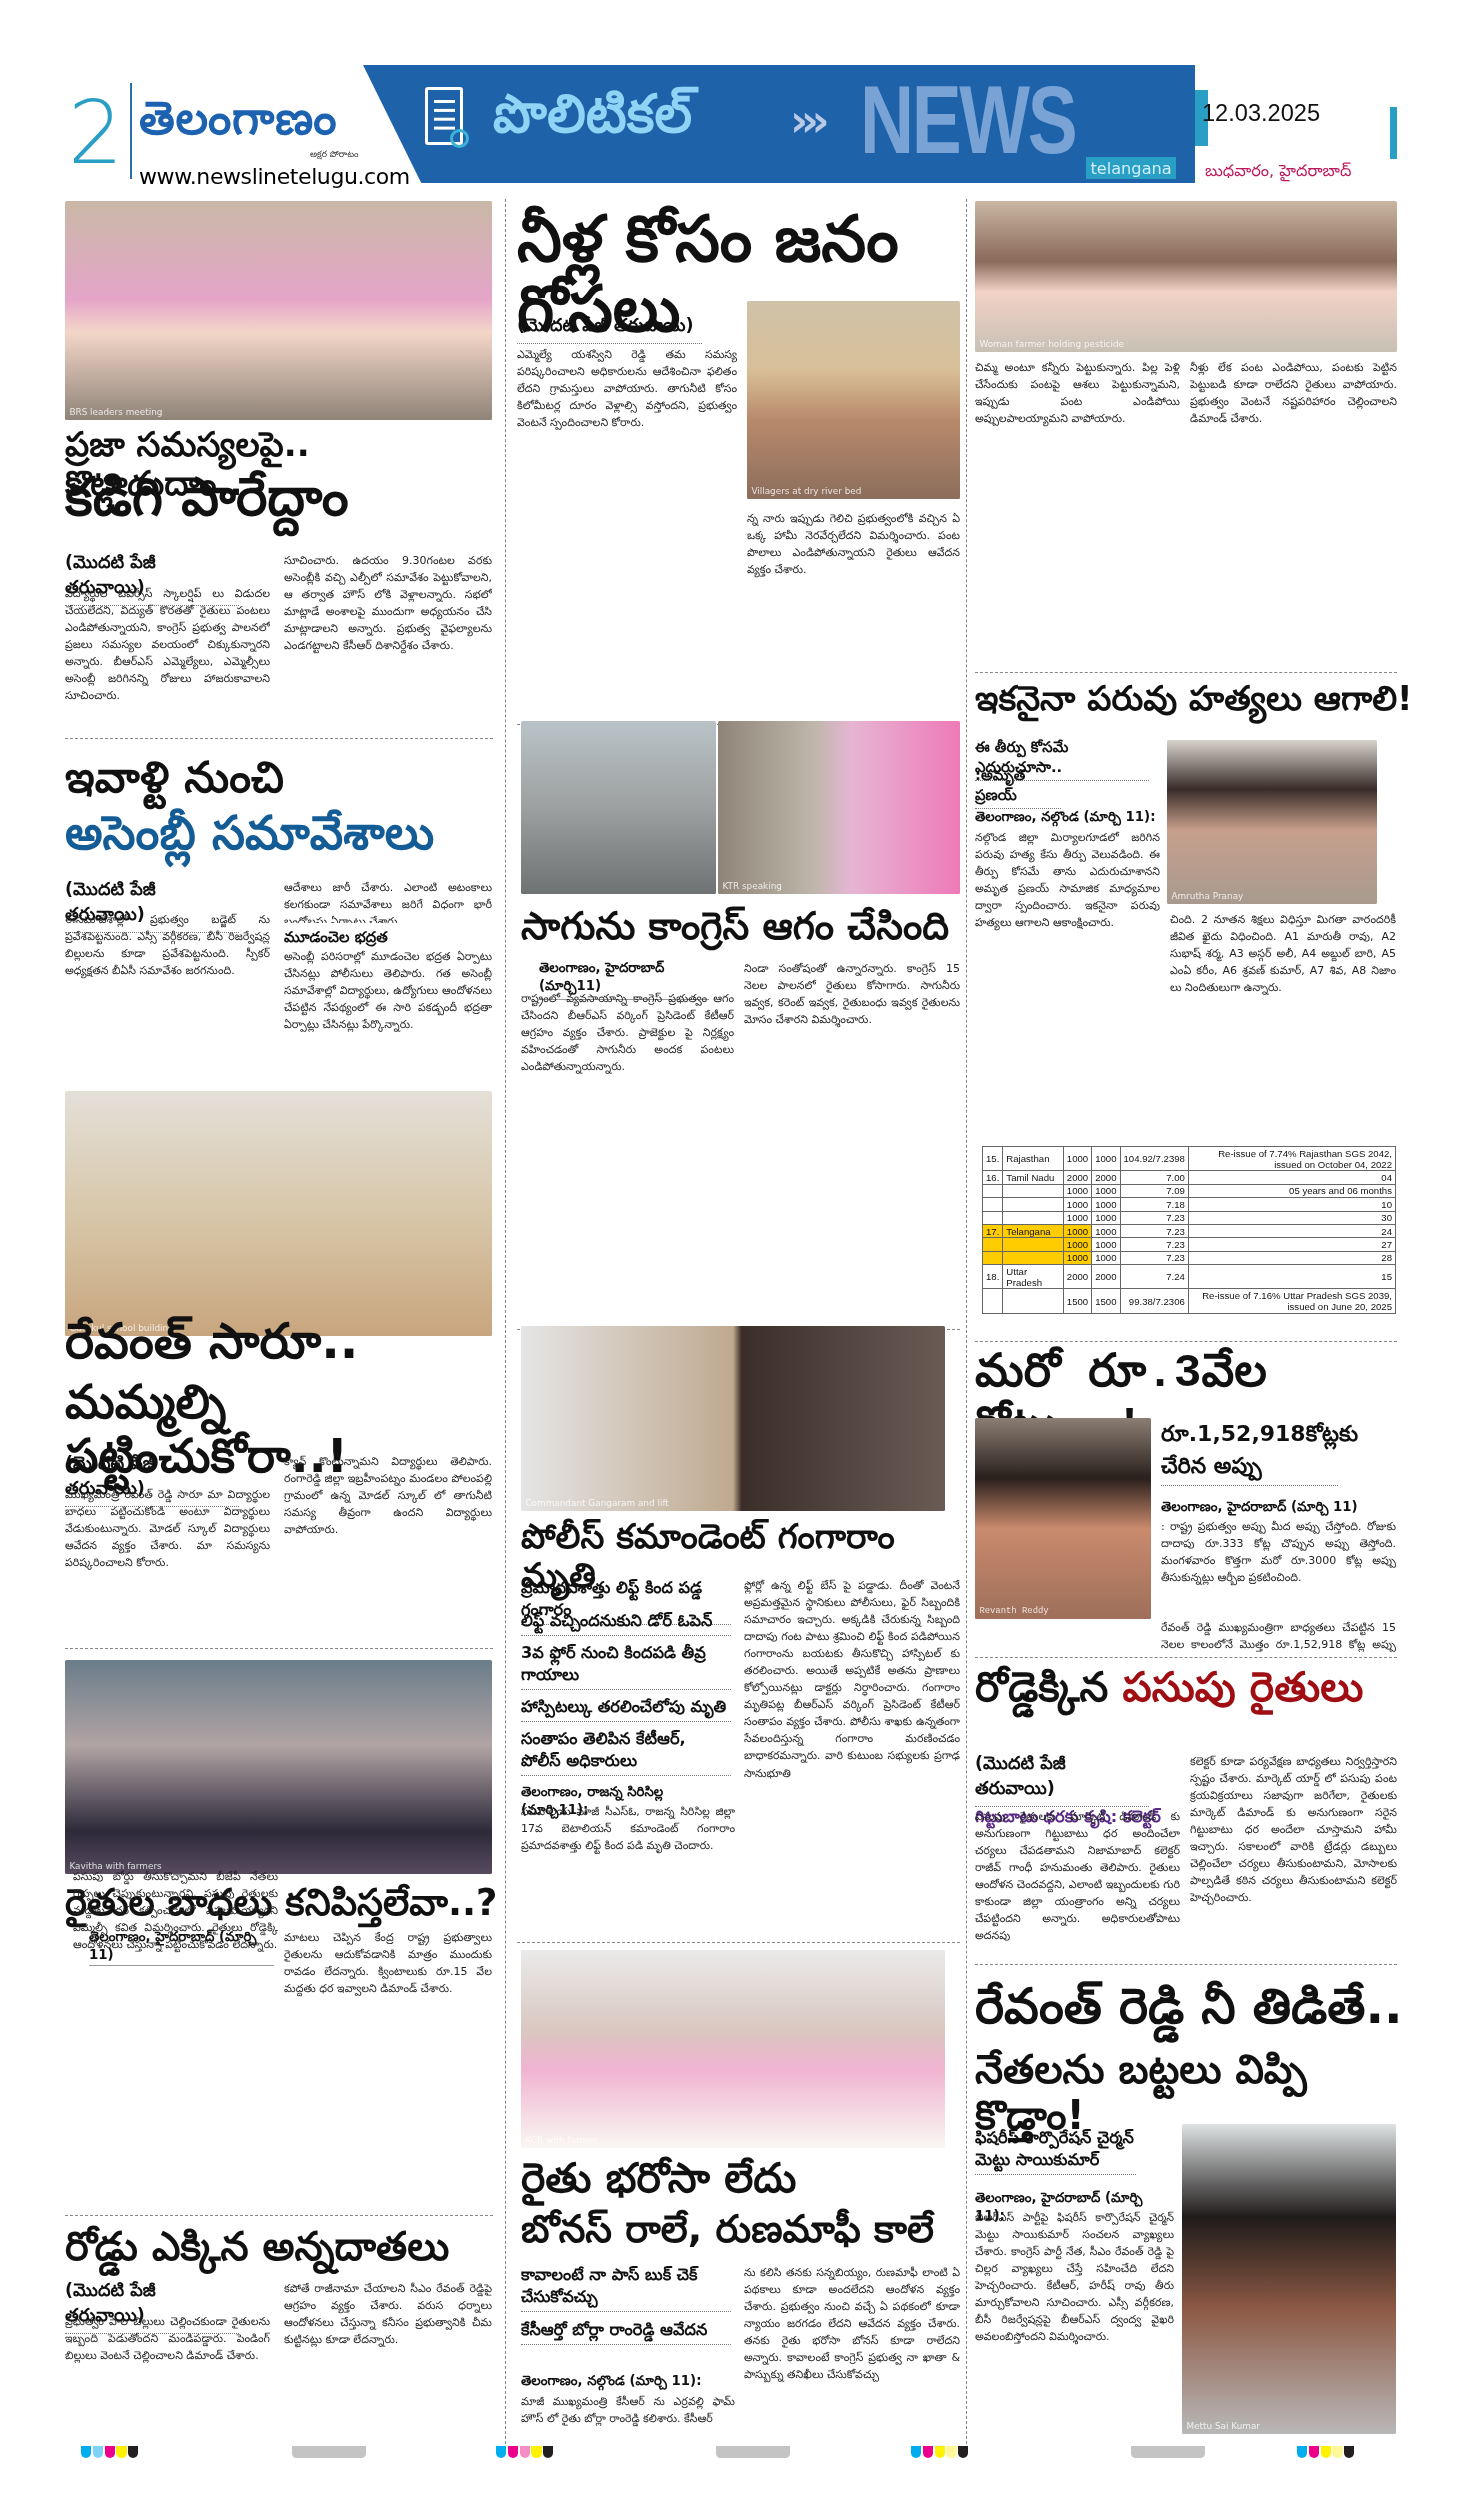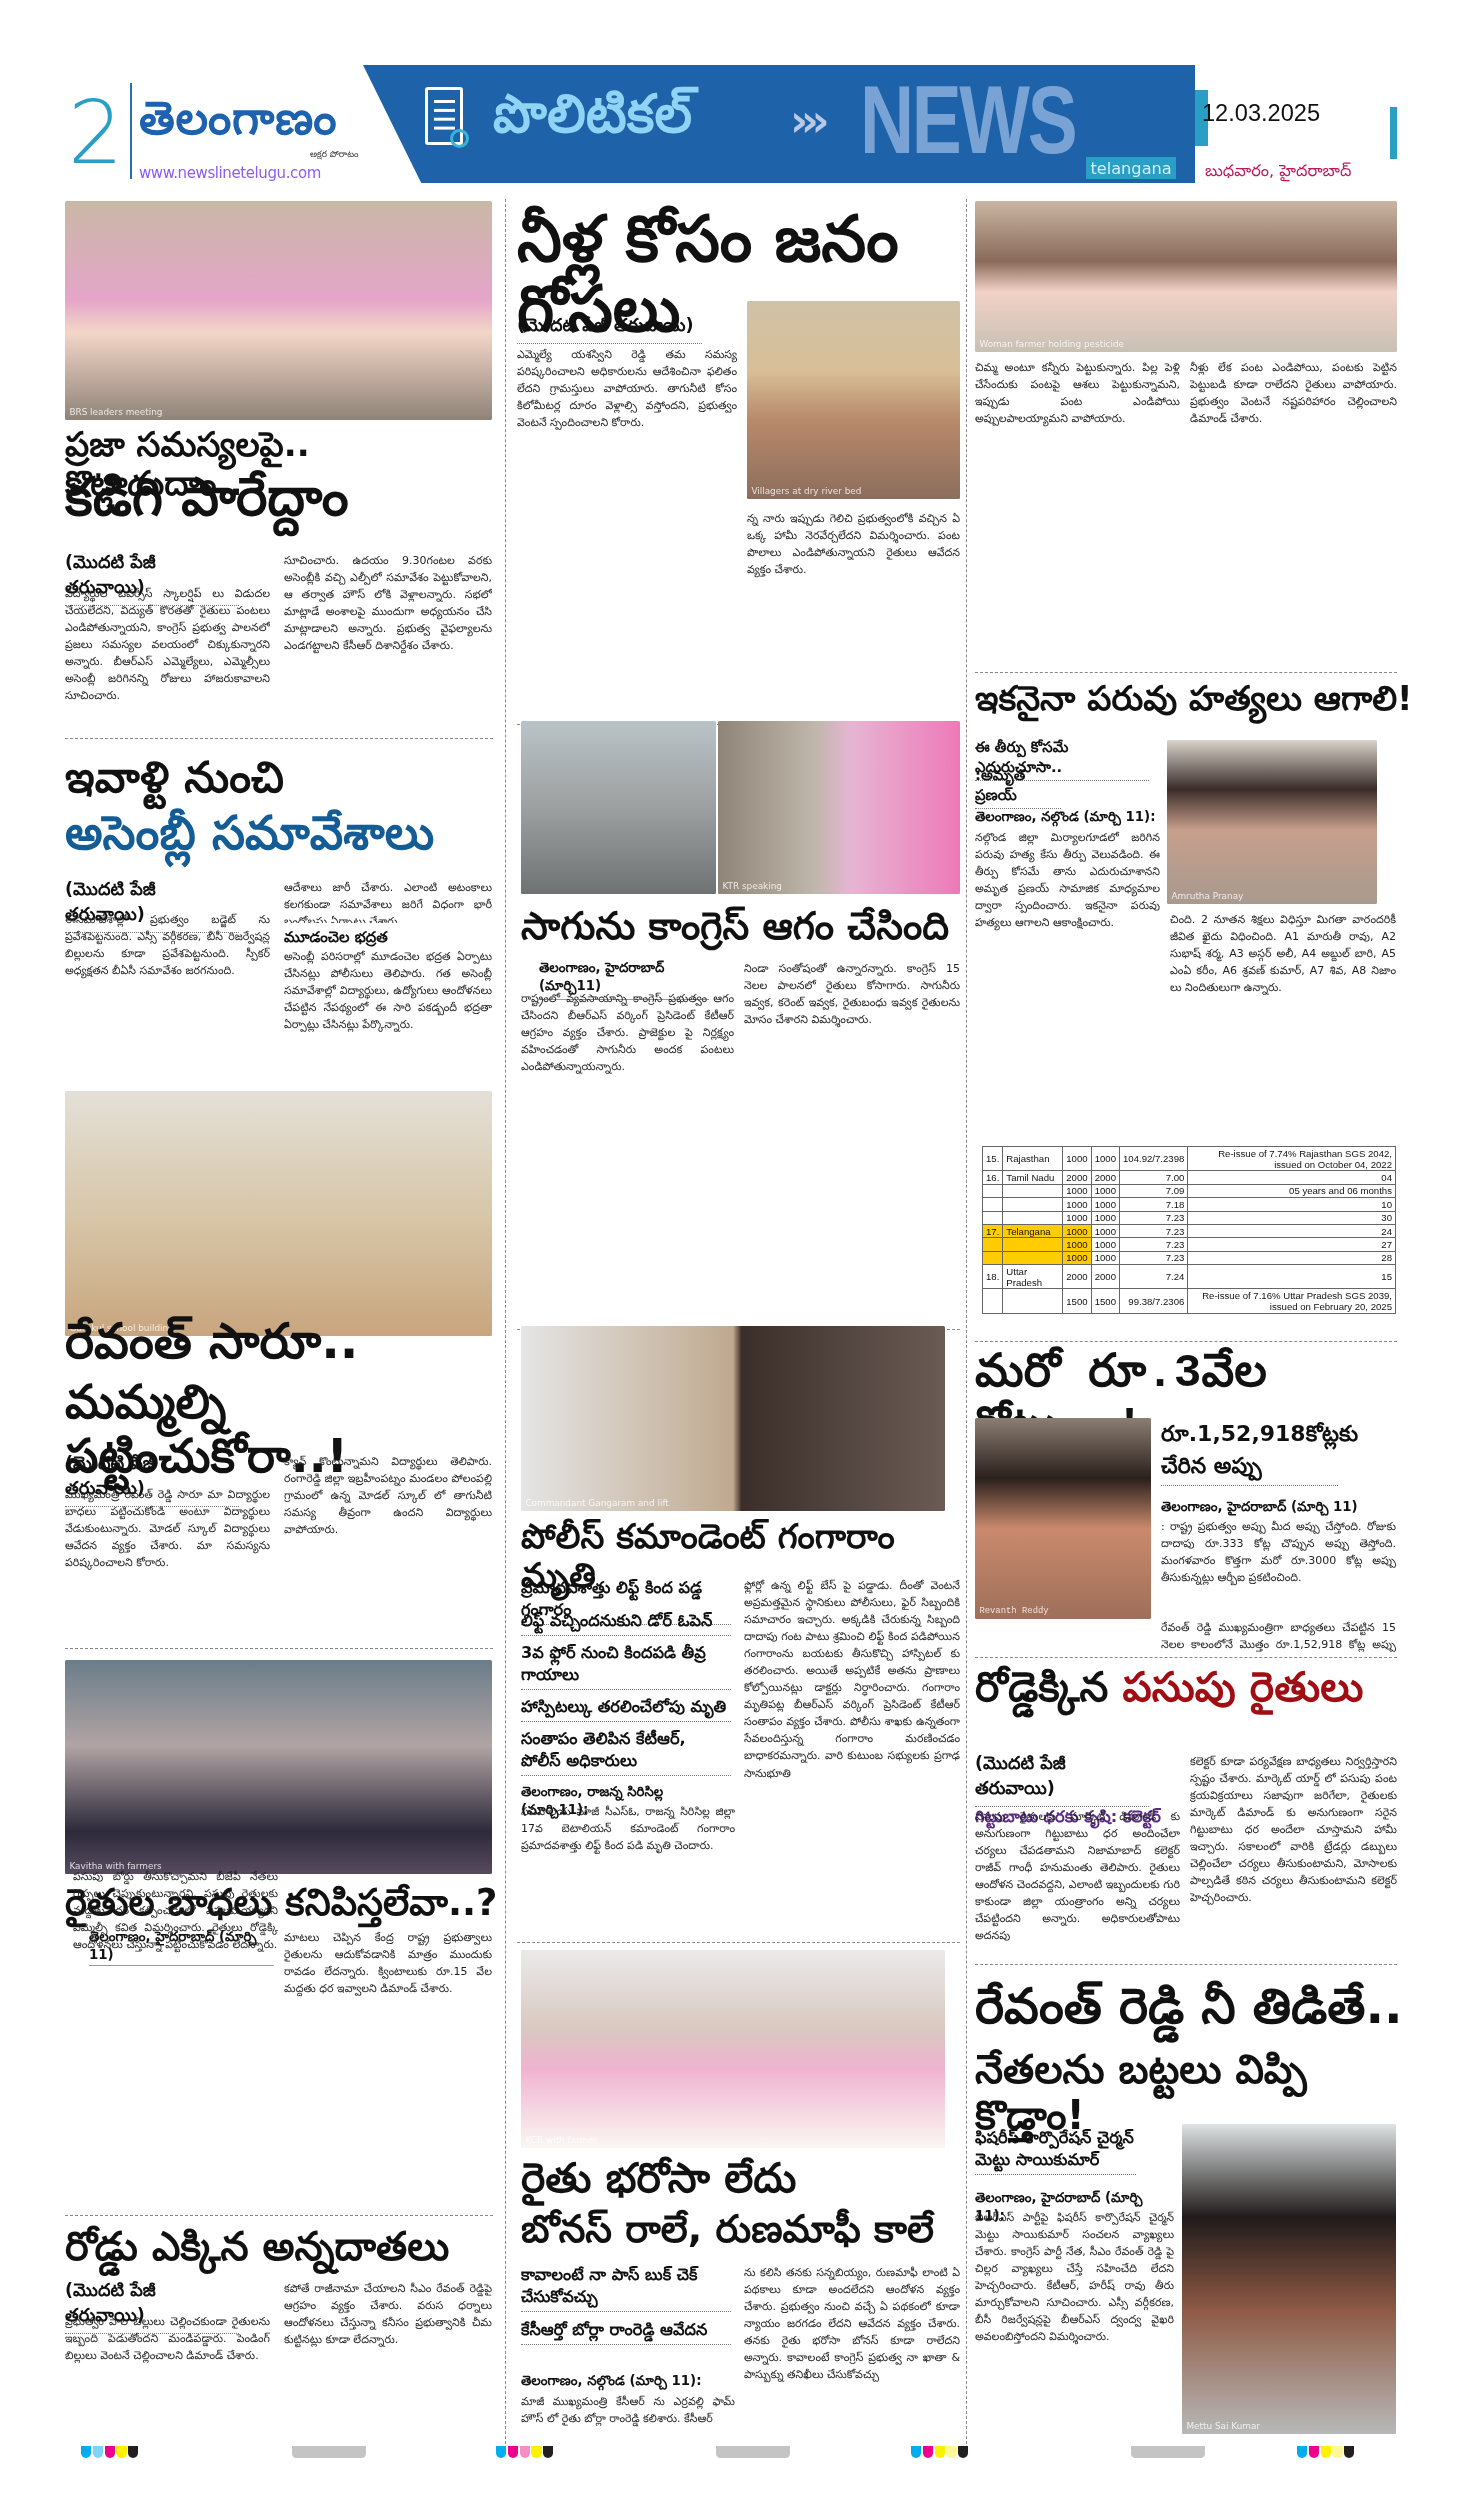--- a/index.html
+++ b/index.html
@@ -5,21 +5,21 @@
   * { box-sizing: border-box; margin: 0; padding: 0; }
   html, body { width: 1466px; height: 2512px; background: #ffffff; overflow: hidden; }
   body { font-family: "DejaVu Sans", sans-serif; color: #111; position: relative; }
 
   
   .masthead { position: absolute; left: 0; top: 0; width: 1466px; height: 192px; }
   .page-num { position: absolute; left: 68px; top: 90px; font-family: "DejaVu Sans", sans-serif; font-weight: 200; font-size: 87px; color: #2a9fc6; line-height: 1; }
   .mast-divider { position: absolute; left: 130px; top: 83px; width: 1.5px; height: 96px; background: #2a6fb0; }
   .logo { position: absolute; left: 139px; top: 95px; font-family: "DejaVu Sans", sans-serif; font-weight: 700; font-size: 46px; color: #1d62b0; letter-spacing: 0.7px; line-height: 1; }
   .tagline { position: absolute; left: 310px; top: 149px; font-size: 8.9px; color: #333; }
-  .site-url { position: absolute; left: 139px; top: 164px; font-size: 15px; color: #8b5cf6; letter-spacing: -0.4px; }
+  .site-url { position: absolute; left: 139px; top: 164px; font-size: 22px; color: #000000; letter-spacing: -0.4px; }
   .banner { position: absolute; left: 363px; top: 65px; width: 832px; height: 118px; background: #1e63aa; clip-path: polygon(0 0, 100% 0, 100% 100%, 7% 100%); }
   .banner-icon { position: absolute; left: 425px; top: 87px; width: 38px; height: 58px; border: 3px solid #fff; border-radius: 3px; }
   .banner-icon::before { content: ""; position: absolute; left: 5.9px; top: 10.3px; width: 20.7px; height: 3px; background: #fff; box-shadow: 0 8.9px 0 #fff, 0 17.7px 0 #fff, 0 26.6px 0 #fff; }
   .banner-mag { position: absolute; left: 450px; top: 129px; width: 19px; height: 19px; border: 3px solid #3bb3d6; border-radius: 50%; }
   .banner-politics { position: absolute; left: 493px; top: 87px; font-size: 53px; font-weight: 700; color: #8fd3f5; line-height: 1; }
   .banner-arrows { position: absolute; left: 790px; top: 95px; font-size: 44px; color: #b8c9e6; font-weight: 700; letter-spacing: -7.4px; }
   .banner-news { position: absolute; left: 860px; top: 72px; font-family: "Liberation Sans", sans-serif; font-size: 96px; font-weight: 700; color: #7aa3d5; line-height: 1; letter-spacing: -3px; transform: scaleX(0.78); transform-origin: left; }
   .banner-tg { position: absolute; left: 1086px; top: 157px; background: #2a9fc6; color: #cfeffc; font-size: 16.2px; padding: 1.5px 4.4px; }
   .date-block { position: absolute; left: 1195px; top: 90px; width: 13.3px; height: 56px; background: #2a9fc6; }
   .date { position: absolute; left: 1202px; top: 100px; font-size: 23.6px; color: #111; font-family: "Liberation Sans", sans-serif; }
@@ -279,21 +279,21 @@
           <td>2000</td>
           <td>7.24</td>
           <td>15</td>
         </tr>
         <tr>
           <td class="sn"></td>
           <td class="st"></td>
           <td class="hlcell">1500</td>
           <td>1500</td>
           <td>99.38/7.2306</td>
-          <td>Re-issue of 7.16% Uttar Pradesh SGS 2039, issued on February 20, 2025</td>
+          <td>Re-issue of 7.16% Uttar Pradesh SGS 2039, issued on June 20, 2025</td>
         </tr>
       </tbody>
   </table>
   <div class="hdiv" style="left:975px;top:1341px;width:422px;"></div>
 
   <div class="headline" style="left:975px;top:1348px;width:443px;font-size:46px;font-family:Liberation Mono, monospace;">మరో రూ.3వేల కోట్లు..!</div>
   <div class="photo ph-revanth" style="left:975px;top:1418px;width:176px;height:201px;">
       <span class="ph-label">Revanth Reddy</span>
     </div>
   <div class="subhead" style="left:1161px;top:1418px;width:177px;font-size:22px;line-height:1.45;">రూ.1,52,918కోట్లకు చేరిన అప్పు</div>

